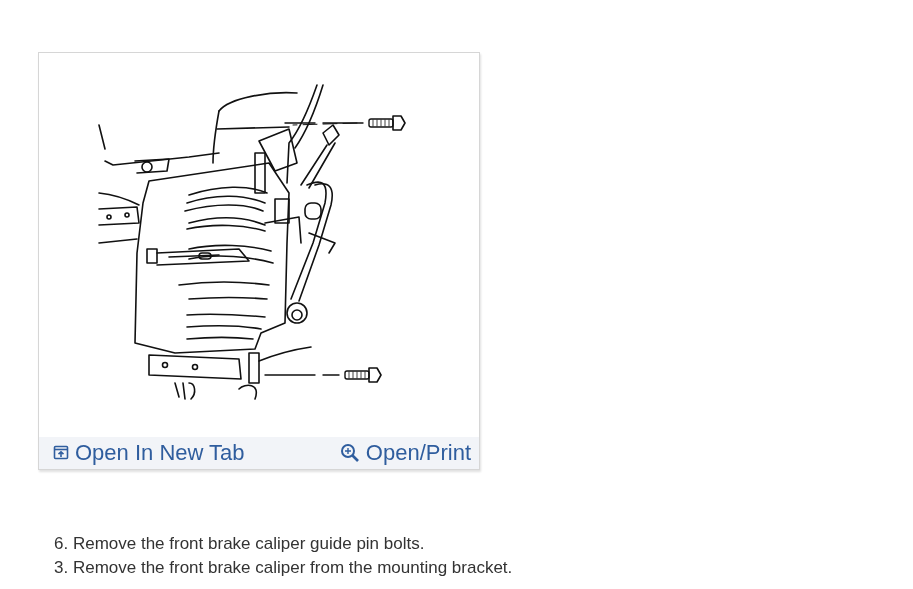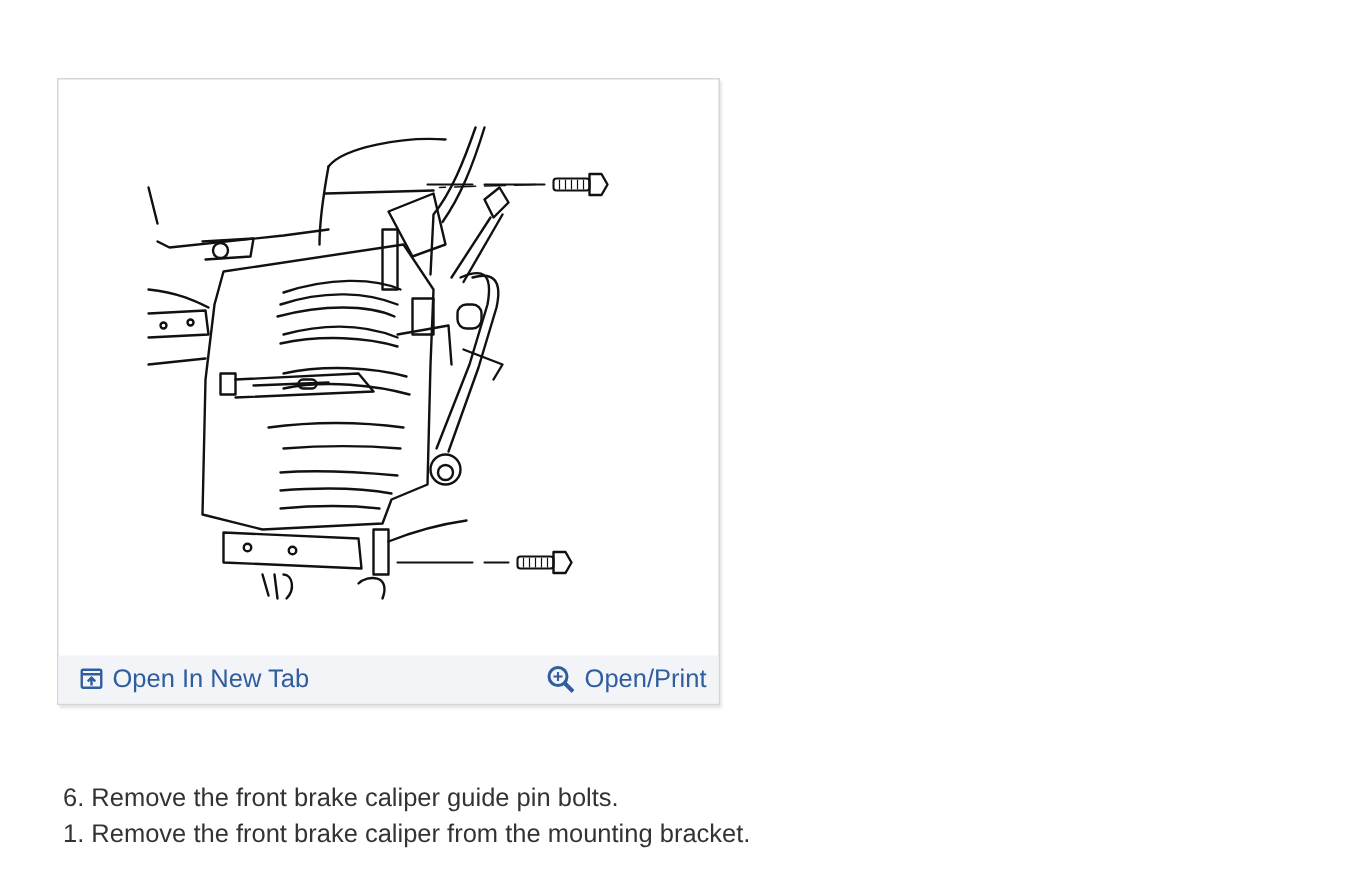--- a/index.html
+++ b/index.html
@@ -20,25 +20,25 @@
     .figure-image {
       position: absolute; left: 0; top: 0; width: 440px; height: 384px;
     }
     .figure-footer {
       position: absolute; left: 0; bottom: 0; width: 440px; height: 32px;
       background: #f2f4f8; display: flex; align-items: center;
       justify-content: space-between; box-sizing: border-box; padding: 0 8px 0 14px;
     }
     .footer-link {
       display: flex; align-items: center; gap: 6px;
-      color: #2f5d9e; font-size: 17px; text-decoration: none; cursor: pointer;
+      color: #2f5d9e; font-size: 22px; text-decoration: none; cursor: pointer;
     }
     .footer-link svg { display: block; }
     .steps {
-      position: absolute; left: 42px; top: 520px; margin: 0; padding: 0;
+      position: absolute; left: 42px; top: 520px; margin: 12px; padding: 0;
       list-style: none; font-size: 17px; color: #333; line-height: 24px;
     }
   </style>
 </head>
 <body>
 
 <div class="cut-line"></div>
 
 <div class="figure">
   <svg class="figure-image" viewBox="0 0 440 384" fill="none" stroke="#111" stroke-width="1.6" stroke-linecap="round" stroke-linejoin="round">
@@ -133,14 +133,14 @@
           <path d="M8 5 L8 11 M5 8 L11 8" stroke-width="1.4"></path>
         </svg>
       </span>
       <span>Open/Print</span>
     </a>
   </div>
 </div>
 
 <ol class="steps">
   <li>6. Remove the front brake caliper guide pin bolts.</li>
-  <li>1. Remove the front brake caliper from the mounting bracket.</li>
+  <li>3. Remove the front brake caliper from the mounting bracket.</li>
 </ol>
 
 </body></html>

